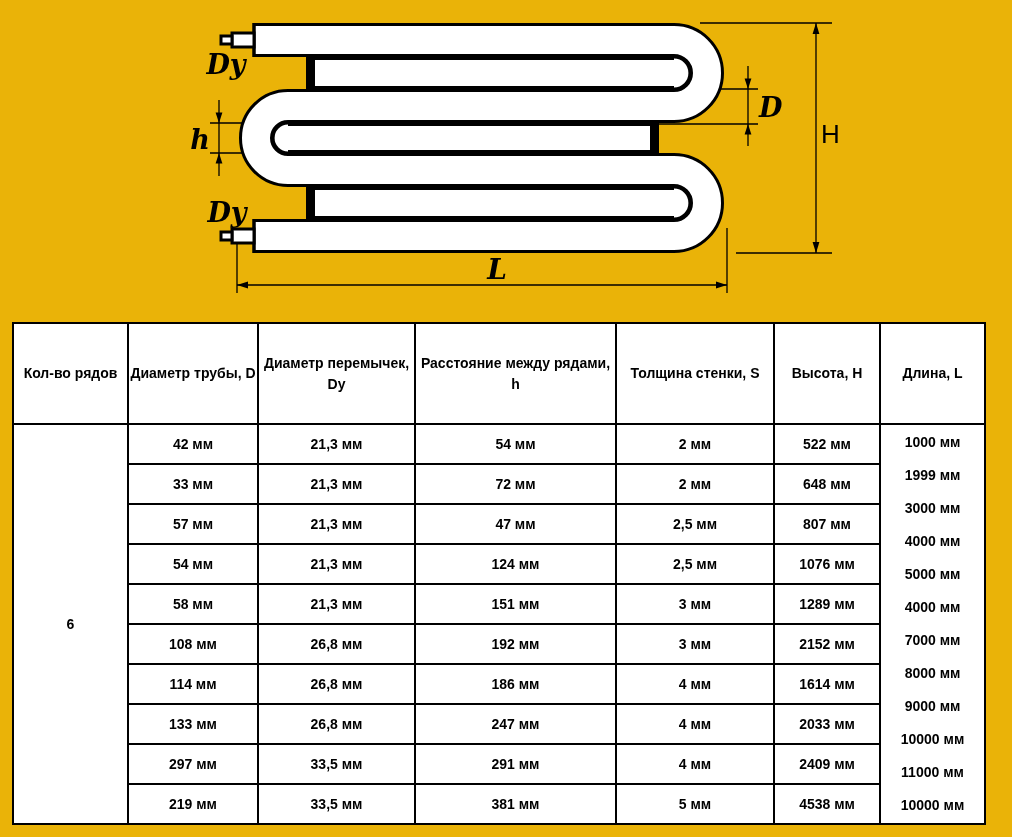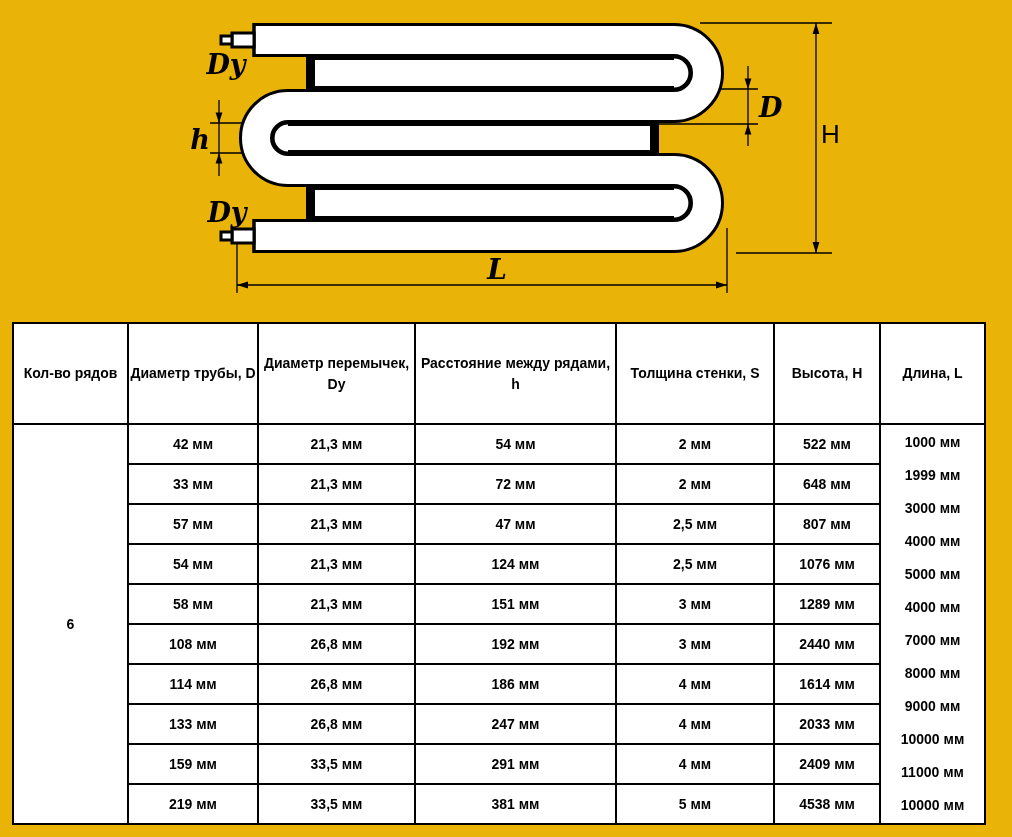--- a/index.html
+++ b/index.html
@@ -171,38 +171,38 @@
           <td>21,3 мм</td>
           <td>151 мм</td>
           <td>3 мм</td>
           <td>1289 мм</td>
         </tr>
         <tr>
           <td>108 мм</td>
           <td>26,8 мм</td>
           <td>192 мм</td>
           <td>3 мм</td>
-          <td>2440 мм</td>
+          <td>2152 мм</td>
         </tr>
         <tr>
           <td>114 мм</td>
           <td>26,8 мм</td>
           <td>186 мм</td>
           <td>4 мм</td>
           <td>1614 мм</td>
         </tr>
         <tr>
           <td>133 мм</td>
           <td>26,8 мм</td>
           <td>247 мм</td>
           <td>4 мм</td>
           <td>2033 мм</td>
         </tr>
         <tr>
-          <td>159 мм</td>
+          <td>297 мм</td>
           <td>33,5 мм</td>
           <td>291 мм</td>
           <td>4 мм</td>
           <td>2409 мм</td>
         </tr>
         <tr>
           <td>219 мм</td>
           <td>33,5 мм</td>
           <td>381 мм</td>
           <td>5 мм</td>

